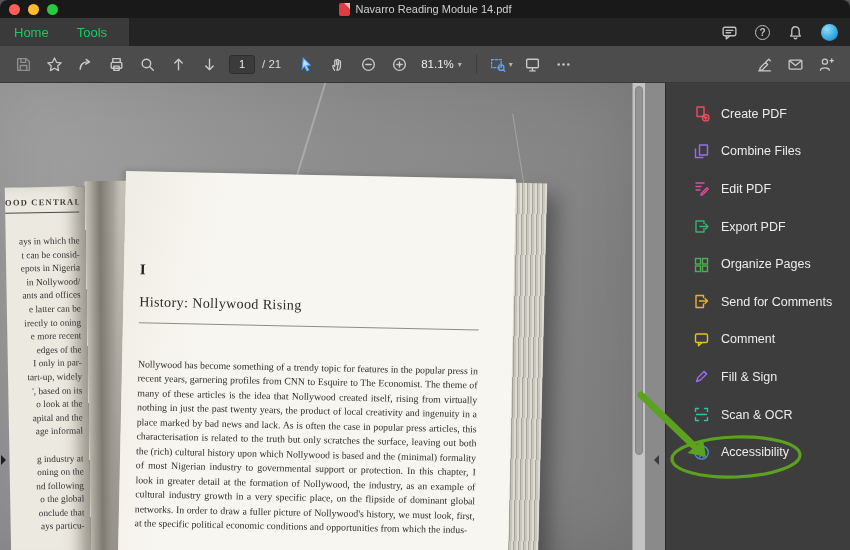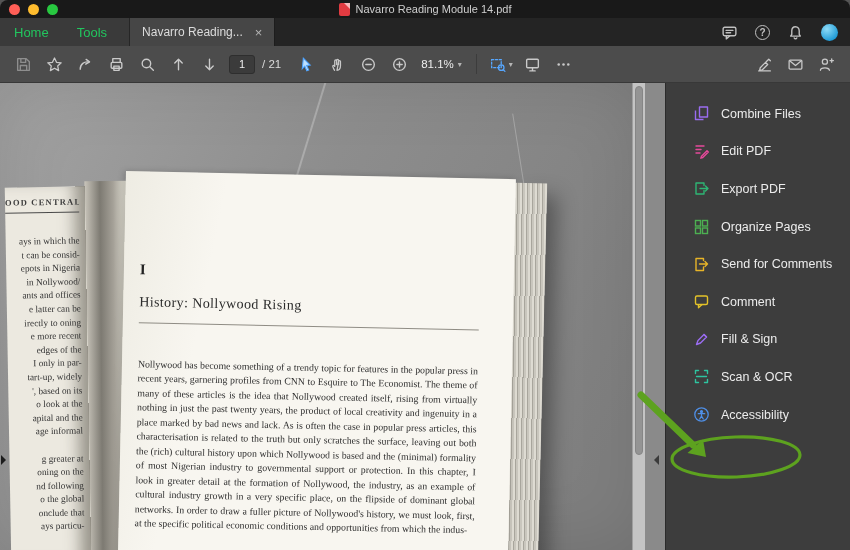--- a/index.html
+++ b/index.html
@@ -111,24 +111,20 @@
     <div class="title-wrap">
       <span class="pdficon"></span>
       <span class="title-text">Navarro Reading Module 14.pdf</span>
     </div>
   </div>
 
   <div class="tabbar">
     <div class="menu-group">
       <span class="menu-label">Home</span>
       <span class="menu-label">Tools</span>
-    </div>
-    <div class="doc-tab">
-      <span>Navarro Reading...</span>
-      <span class="tab-close">×</span>
     </div>
     <div class="tab-right">
       <span class="tbtn" style="width:auto;height:auto">
         <svg width="17" height="17" viewBox="0 0 16 16" fill="none" stroke="#c0c0c0" stroke-width="1.3" stroke-linejoin="round">
             <rect x="2" y="3" width="12" height="8" rx="1.5"></rect>
             <path d="M5 11v3l3.4-3"></path>
             <path d="M4.8 6h6.4M4.8 8.2h4.2" stroke-linecap="round"></path>
           </svg>
       </span>
       <span class="helpc">?</span>
@@ -281,21 +277,21 @@
               <div class="lp-line">irectly to oning</div>
               <div class="lp-line">e more recent</div>
               <div class="lp-line">edges of the</div>
               <div class="lp-line">I only in par-</div>
               <div class="lp-line">tart-up, widely</div>
               <div class="lp-line">', based on its</div>
               <div class="lp-line">o look at the</div>
               <div class="lp-line">apital and the</div>
               <div class="lp-line">age informal</div>
               <div class="lp-line"></div>
-              <div class="lp-line">g greater at</div>
+              <div class="lp-line">g industry at</div>
               <div class="lp-line">oning on the</div>
               <div class="lp-line">nd following</div>
               <div class="lp-line">o the global</div>
               <div class="lp-line">onclude that</div>
               <div class="lp-line">ays particu-</div>
             </div>
         </div>
 
         <div class="right-page">
           <div class="chapter-mark">I</div>
@@ -308,20 +304,30 @@
         <div class="vthumb"></div>
       </div>
       <div class="panel-strip">
         <span class="chev chev-right-panel"></span>
       </div>
       <span class="chev chev-left-panel"></span>
     </div>
 
     <div class="sidebar">
 
+      <div class="tool-item">
+        <span class="ticon" style="color: rgb(238, 75, 95);">
+          <svg width="17" height="17" viewBox="0 0 17 17" fill="none" stroke="currentColor" stroke-width="1.4" stroke-linejoin="round">
+              <path d="M4 2h7v9.5H4z"></path>
+              <circle cx="12.7" cy="12.7" r="3.2"></circle>
+              <path d="M12.7 11.2v3M11.2 12.7h3" stroke-linecap="round"></path>
+            </svg>
+        </span>
+        <span class="tlabel">Create PDF</span>
+      </div>
 
       <div class="tool-item">
         <span class="ticon" style="color: rgb(154, 108, 240);">
           <svg width="17" height="17" viewBox="0 0 17 17" fill="none" stroke="currentColor" stroke-width="1.4" stroke-linejoin="round">
               <rect x="6.5" y="2" width="8" height="10"></rect>
               <path d="M2.5 5.5v9h8"></path>
             </svg>
         </span>
         <span class="tlabel">Combine Files</span>
       </div>

